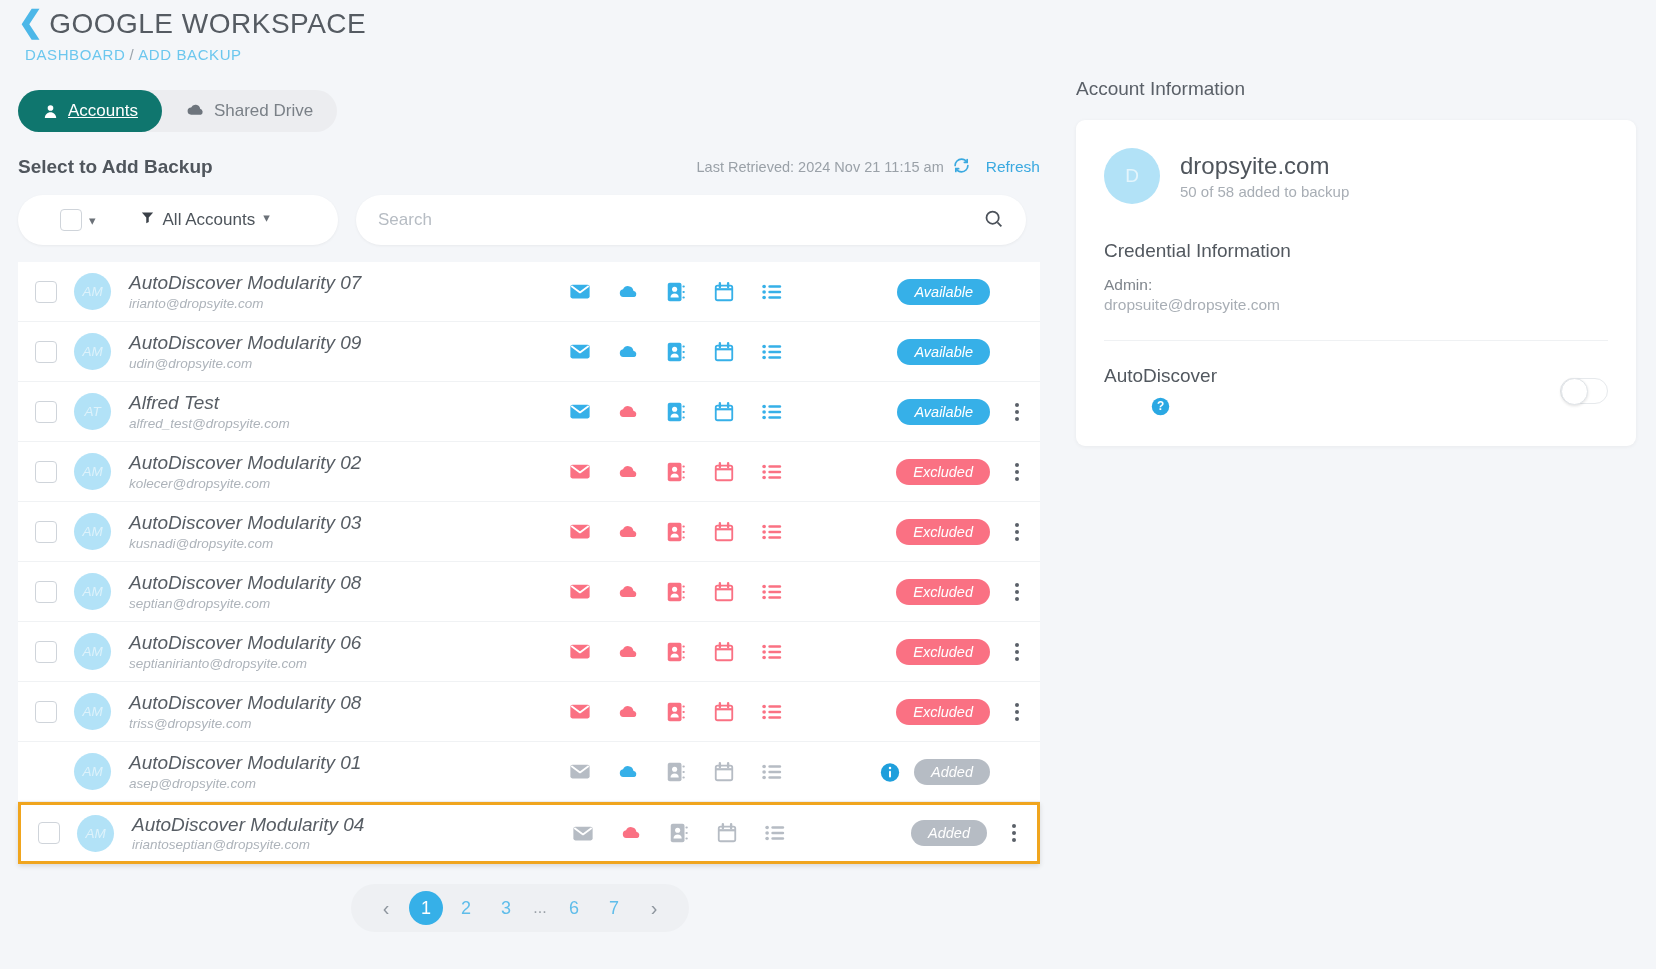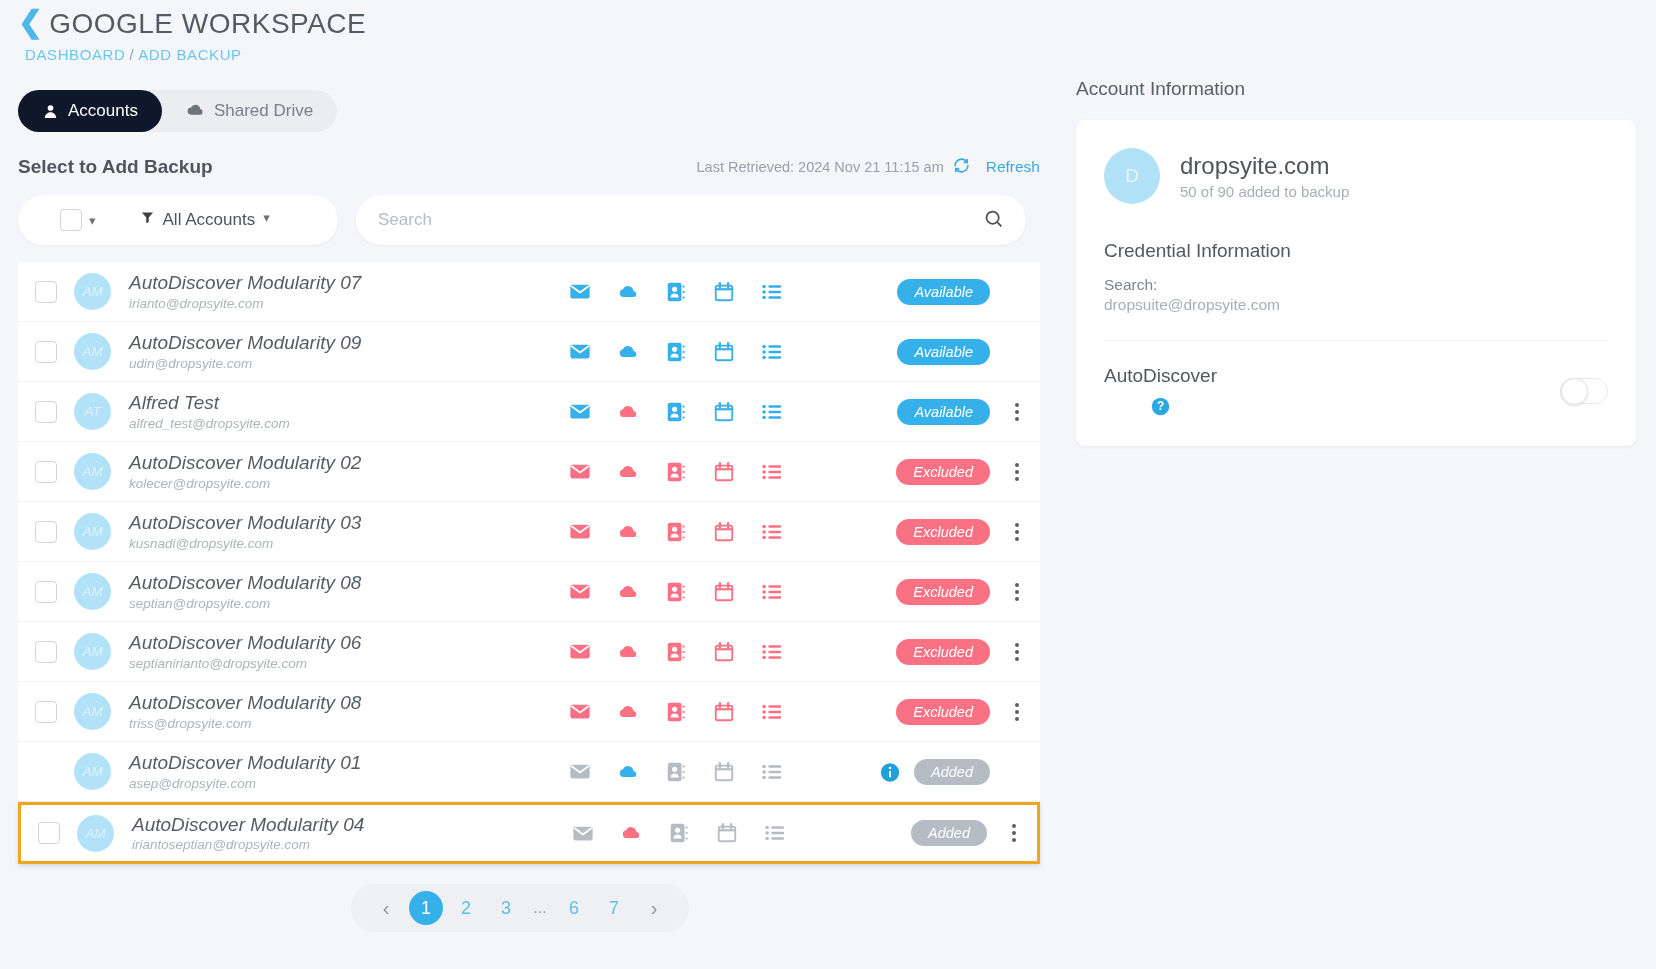--- a/index.html
+++ b/index.html
@@ -24,21 +24,21 @@
 
   
   .tabs {
     margin: 27px 0 0 18px; display: inline-flex; background: #ecedf0;
     border-radius: 22px; padding: 0;
   }
   .tab {
     display: flex; align-items: center; gap: 9px;
     padding: 11px 24px; border-radius: 22px; font-size: 17px; color: #7a8087; cursor: pointer;
   }
-  .tab.active { background: #0f172a; color: #fff; }
+  .tab.active { background: #0f766e; color: #fff; text-decoration: underline; }
   .tab .ti { display: inline-flex; }
 
   
   .toolbar-row {
     margin: 24px 18px 8px 18px; display: flex; align-items: center; justify-content: space-between;
     width: 1022px;
   }
   .sect-title { font-size: 19px; color: #50565d; font-weight: 700; }
   .retrieved { display: flex; align-items: center; gap: 9px; font-size: 14.5px; color: #9aa1a8; }
   .refresh-link { display: flex; align-items: center; gap: 16px; color: #3aa9e0; cursor: pointer; font-size: 15.5px; }
@@ -835,25 +835,25 @@
   </div>
 
   
   <div class="rpanel">
     <div class="rp-heading">Account Information</div>
     <div class="card">
       <div class="acct-head">
         <div class="acct-avatar">D</div>
         <div>
           <div class="acct-name">dropsyite.com</div>
-          <div class="acct-sub">50 of 90 added to backup</div>
+          <div class="acct-sub">50 of 58 added to backup</div>
         </div>
       </div>
       <div class="cred-title">Credential Information</div>
-      <div class="cred-label">Search:</div>
+      <div class="cred-label">Admin:</div>
       <div class="cred-value">dropsuite@dropsyite.com</div>
       <div class="hr"></div>
       <div class="ad-row">
         <div class="ad-left">
           <span class="ad-title">AutoDiscover</span>
           <span class="help-ic">
             <svg width="19" height="19" viewBox="0 0 24 24">
                 <circle cx="12" cy="12" r="11" fill="#2aa8e3"></circle>
                 <text x="12" y="17" font-size="15" font-weight="bold" text-anchor="middle" fill="#ffffff" font-family="Liberation Sans, sans-serif">?</text>
               </svg>

